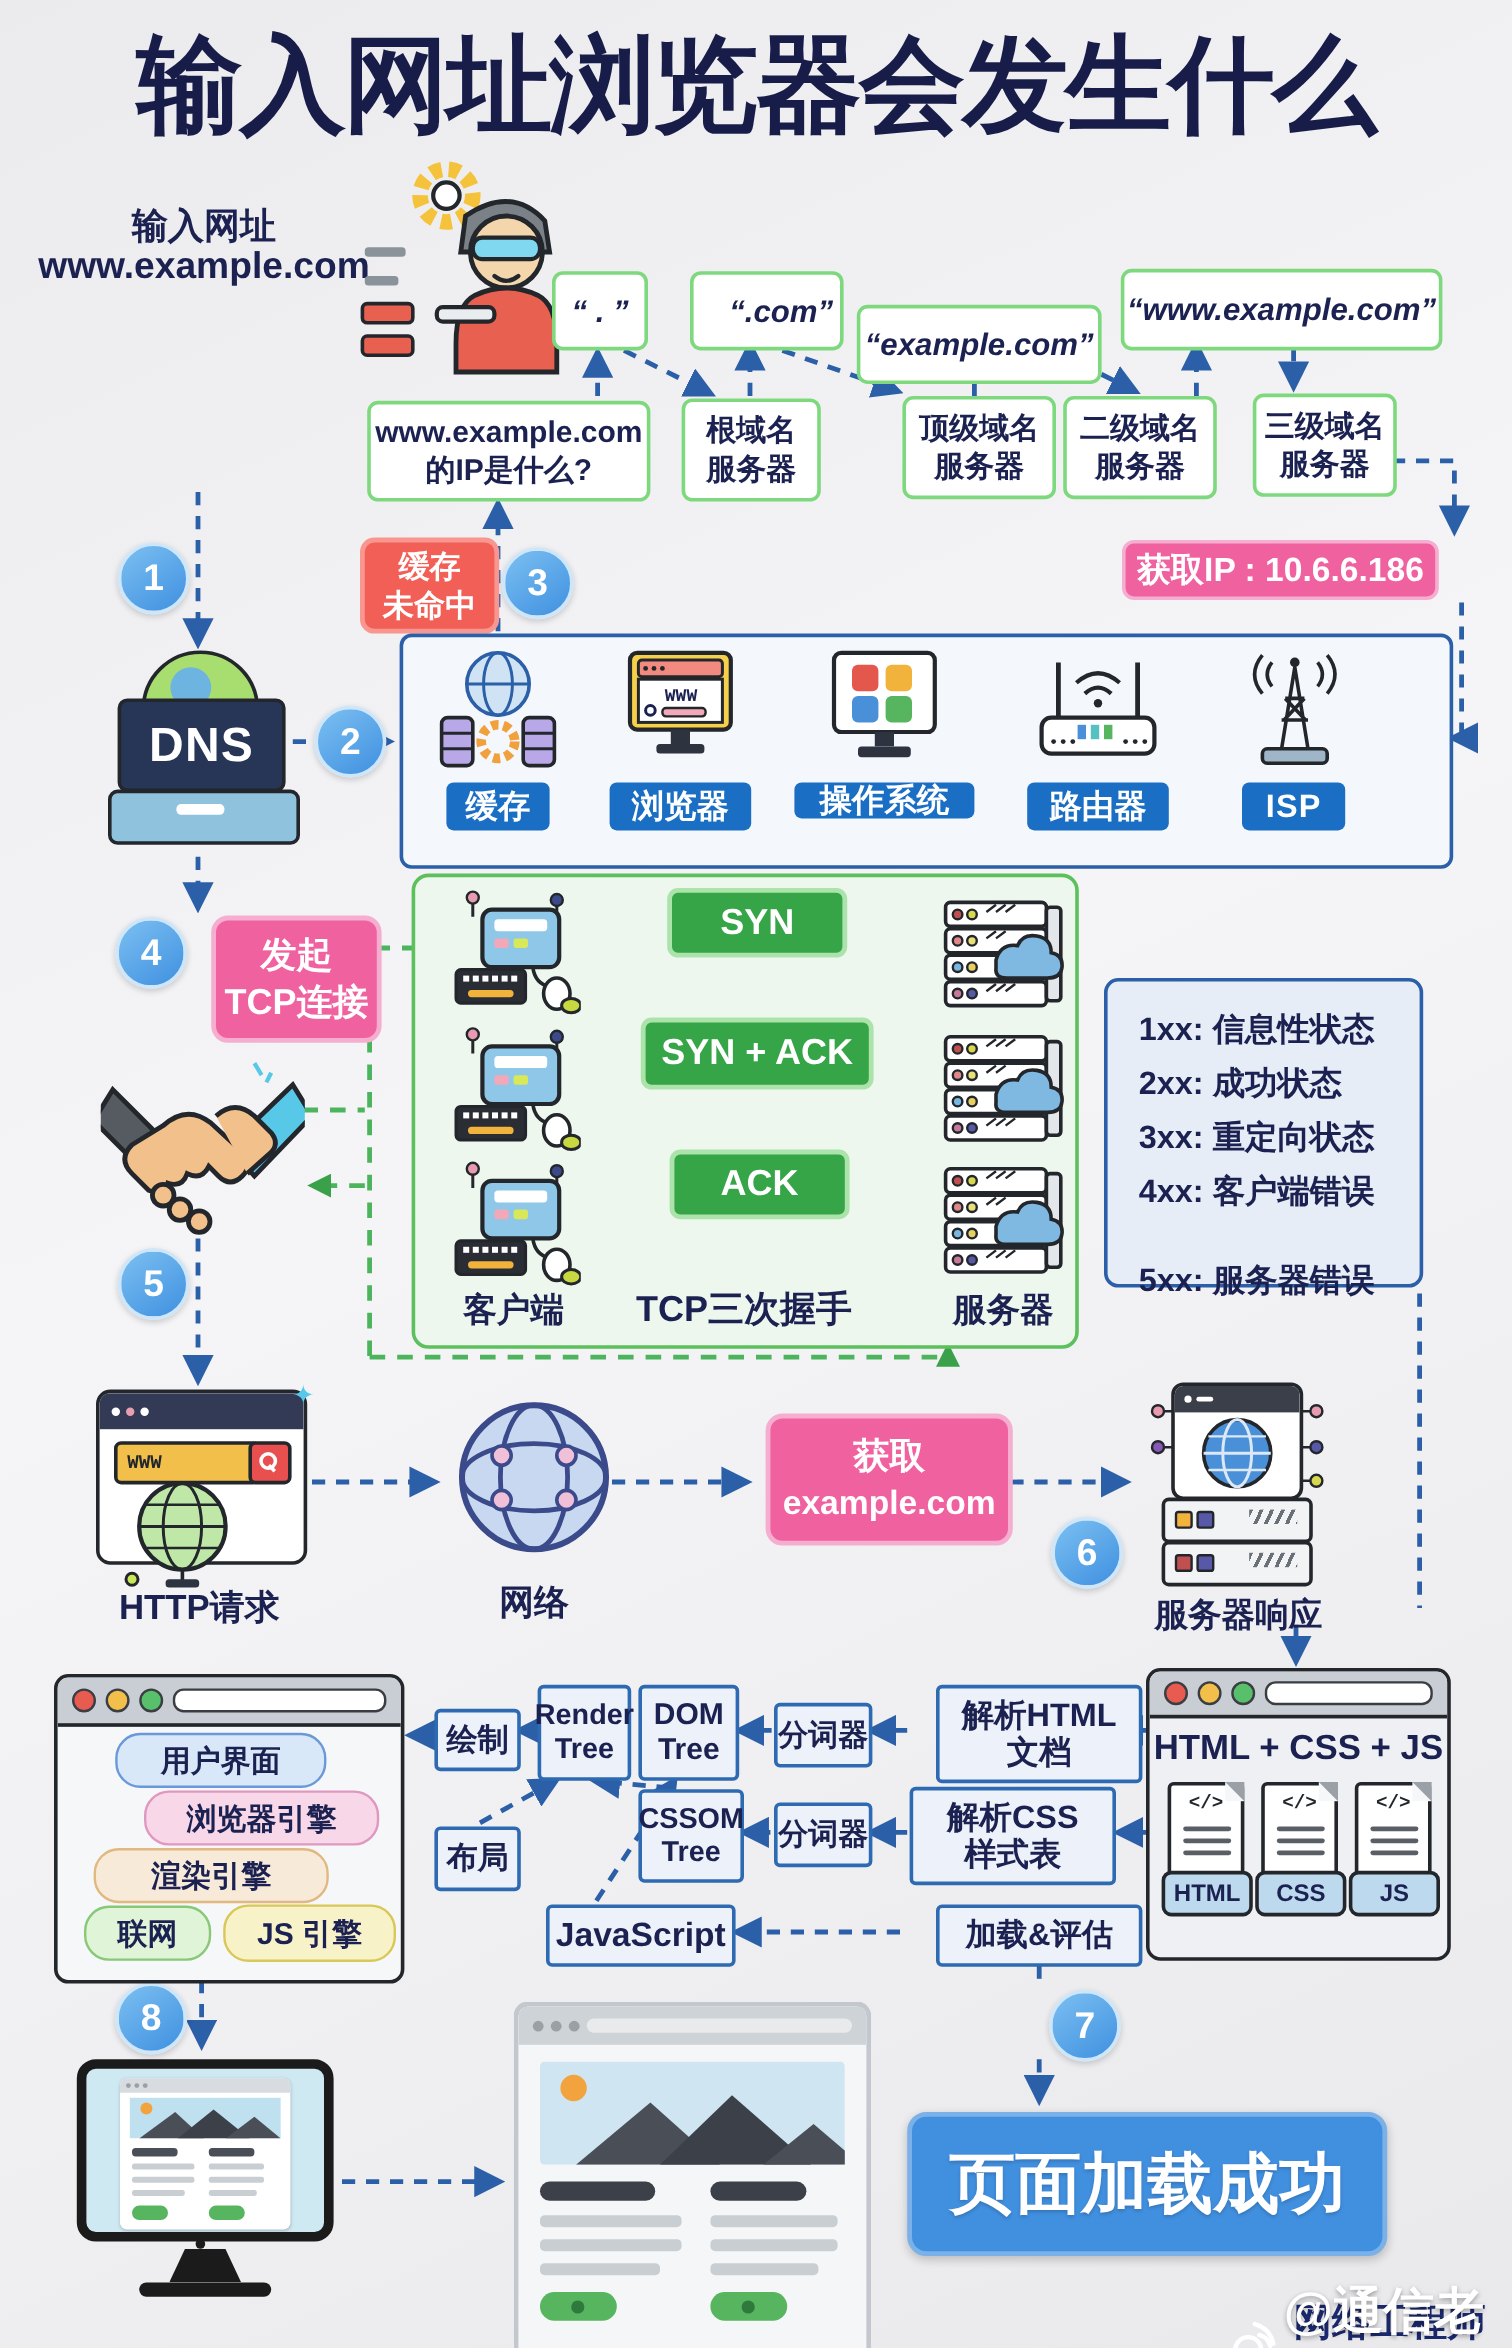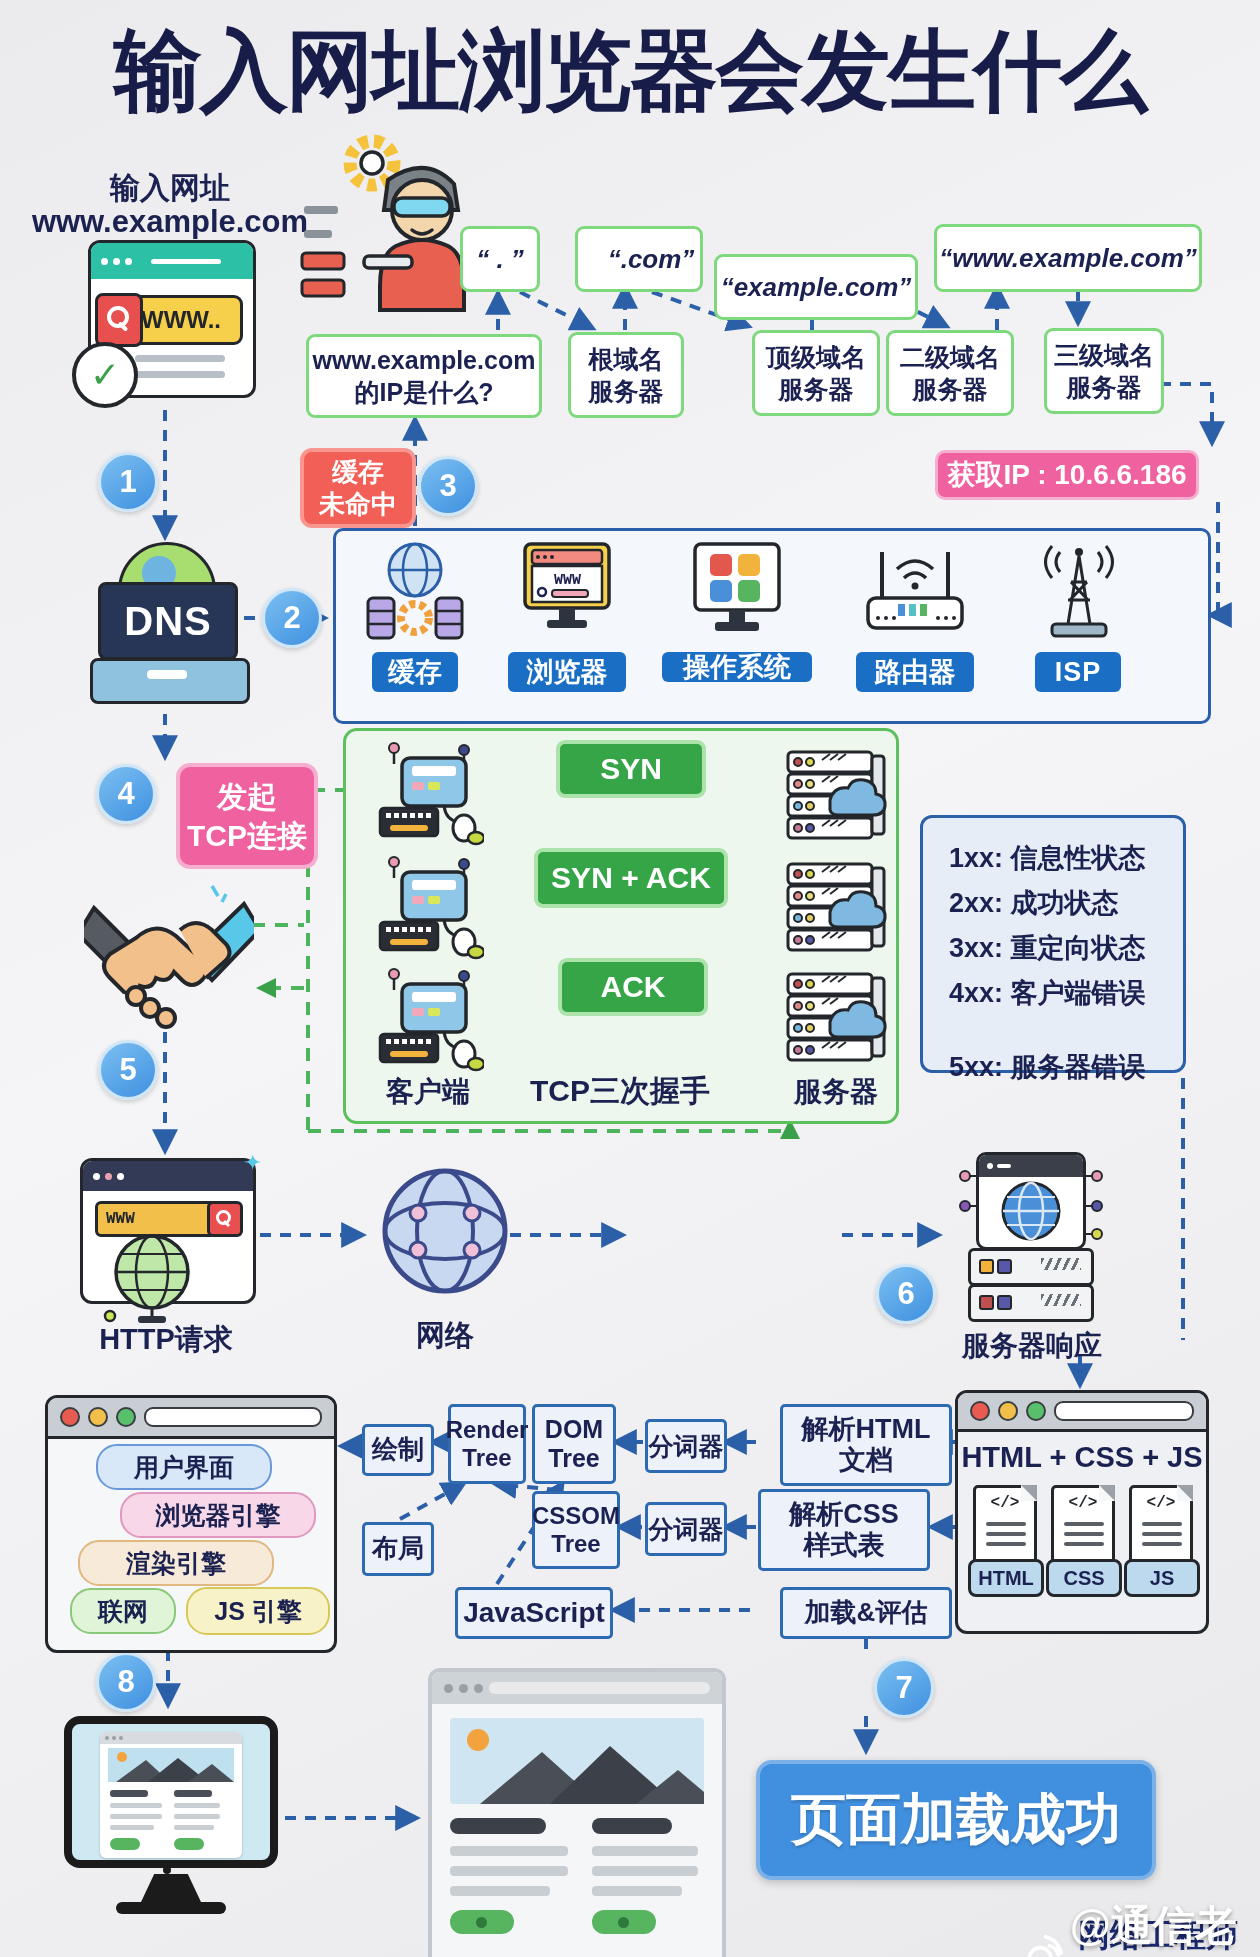--- a/index.html
+++ b/index.html
@@ -107,40 +107,20 @@
       <path d="M308 1131 H786"></path>
       <path d="M790 1133 V1123" marker-end="url(#mgs)"></path>
     </g>
   </svg>
 
   <div class="abs" style="left:0;top:12px;width:1260px;text-align:center;font-size:88px;font-weight:900;color:#171c49;letter-spacing:-2px;">输入网址浏览器会发生什么</div>
 
   <div class="abs lbl" style="left:40px;top:168px;width:260px;text-align:center;font-size:30px;">输入网址</div>
   <div class="abs lbl" style="left:10px;top:204px;width:320px;text-align:center;font-size:31px;">www.example.com</div>
 
-  <div class="abs" style="left:88px;top:240px;width:168px;height:158px;">
-    <div style="position:absolute;inset:0;background:#fff;border:3px solid #23272c;border-radius:12px;overflow:hidden;">
-      <div style="height:36px;background:#2cc0a6;display:flex;align-items:center;gap:5px;padding:0 10px;">
-        <div style="width:7px;height:7px;border-radius:50%;background:#fff;"></div>
-        <div style="width:7px;height:7px;border-radius:50%;background:#fff;"></div>
-        <div style="width:7px;height:7px;border-radius:50%;background:#fff;"></div>
-        <div style="margin-left:14px;width:70px;height:5px;background:#fff;border-radius:3px;"></div>
-      </div>
-      <div style="position:absolute;left:28px;top:52px;right:10px;height:44px;background:#f7d04b;border:3px solid #23272c;border-radius:9px;
-                  display:flex;align-items:center;justify-content:center;font-weight:800;font-size:24px;color:#23272c;">WWW..</div>
-      <div style="position:absolute;left:4px;top:50px;width:42px;height:48px;background:#e84f4f;border:3px solid #23272c;border-radius:8px;">
-        <div style="position:absolute;left:9px;top:10px;width:14px;height:14px;border:4px solid #fff;border-radius:50%;"></div>
-        <div style="position:absolute;left:23px;top:25px;width:4px;height:11px;background:#fff;transform:rotate(-45deg);border-radius:2px;"></div>
-      </div>
-      <div style="position:absolute;left:44px;top:112px;width:90px;height:7px;background:#b9bfc6;border-radius:4px;"></div>
-      <div style="position:absolute;left:44px;top:128px;width:90px;height:7px;background:#b9bfc6;border-radius:4px;"></div>
-    </div>
-    <div style="position:absolute;left:-16px;top:102px;width:58px;height:58px;background:#fff;border:4px solid #23272c;border-radius:50%;
-                display:flex;align-items:center;justify-content:center;font-size:36px;font-weight:900;color:#3aa04a;">✓</div>
-  </div>
 
   <svg class="abs" style="left:292px;top:118px" width="200" height="195" viewBox="0 0 200 195">
     <circle cx="80" cy="45" r="22" fill="none" stroke="#f5c33b" stroke-width="13" stroke-dasharray="9 6"></circle>
     <circle cx="80" cy="45" r="11" fill="#fff" stroke="#23272c" stroke-width="3.5"></circle>
     <rect x="12" y="88" width="34" height="8" rx="3" fill="#8b939a"></rect>
     <rect x="12" y="112" width="28" height="8" rx="3" fill="#8b939a"></rect>
     <rect x="10" y="135" width="42" height="16" rx="4" fill="#e8604f" stroke="#23272c" stroke-width="3"></rect>
     <rect x="10" y="162" width="42" height="16" rx="4" fill="#e8604f" stroke="#23272c" stroke-width="3"></rect>
     <path d="M96 62 q38 -26 66 4 l4 26 h-74 z" fill="#7a8288" stroke="#23272c" stroke-width="4"></path>
     <circle cx="130" cy="92" r="30" fill="#f4d6ac" stroke="#23272c" stroke-width="4"></circle>
@@ -483,20 +463,24 @@
     <ellipse cx="67" cy="67" rx="60" ry="28" fill="none" stroke="#3a4a8a" stroke-width="4"></ellipse>
     <g fill="#f0c0d8" stroke="#3a4a8a" stroke-width="3">
       <circle cx="40" cy="49" r="8"></circle>
         <circle cx="94" cy="49" r="8"></circle>
         <circle cx="40" cy="86" r="8"></circle>
         <circle cx="94" cy="86" r="8"></circle>
     </g>
   </svg>
   <div class="abs lbl ctr" style="left:385px;top:1318px;width:120px;height:36px;font-size:29px;">网络</div>
 
+  <div class="abs pink ctr col" style="left:638px;top:1178px;width:198px;height:102px;line-height:1.35;">
+    <div style="font-size:30px;">获取</div>
+    <div style="font-size:28px;">example.com</div>
+  </div>
 
   <div class="abs" style="left:956px;top:1152px;width:150px;height:172px;">
     <div style="position:absolute;left:20px;top:0;width:104px;height:92px;background:#fff;border:3.5px solid #23272c;border-radius:10px;overflow:hidden;">
       <div style="height:22px;background:#3a3f4a;display:flex;align-items:center;gap:4px;padding:0 8px;">
         <div style="width:6px;height:6px;border-radius:50%;background:#fff;"></div>
         <div style="width:14px;height:4px;background:#fff;border-radius:2px;"></div>
       </div>
       <svg width="104" height="70" viewBox="0 0 104 70">
           <circle cx="52" cy="34" r="28" fill="#4a90d9" stroke="#23272c" stroke-width="3"></circle>
         <ellipse cx="52" cy="34" rx="12" ry="28" fill="none" stroke="#dce8f5" stroke-width="2.5"></ellipse>

